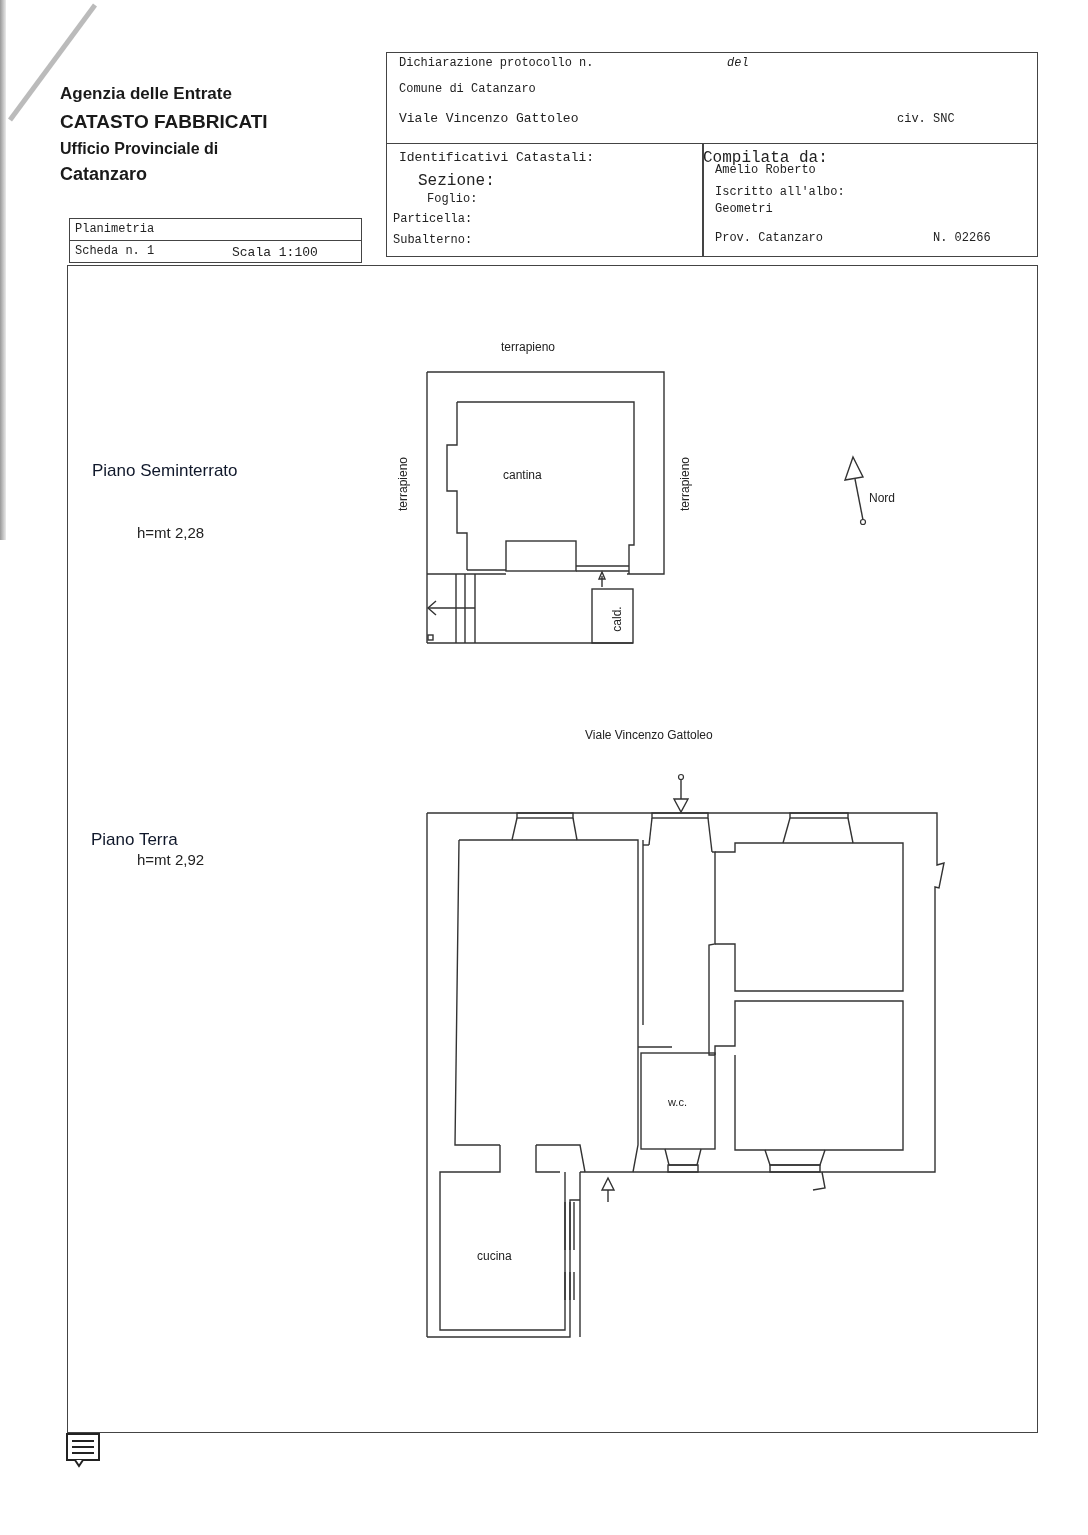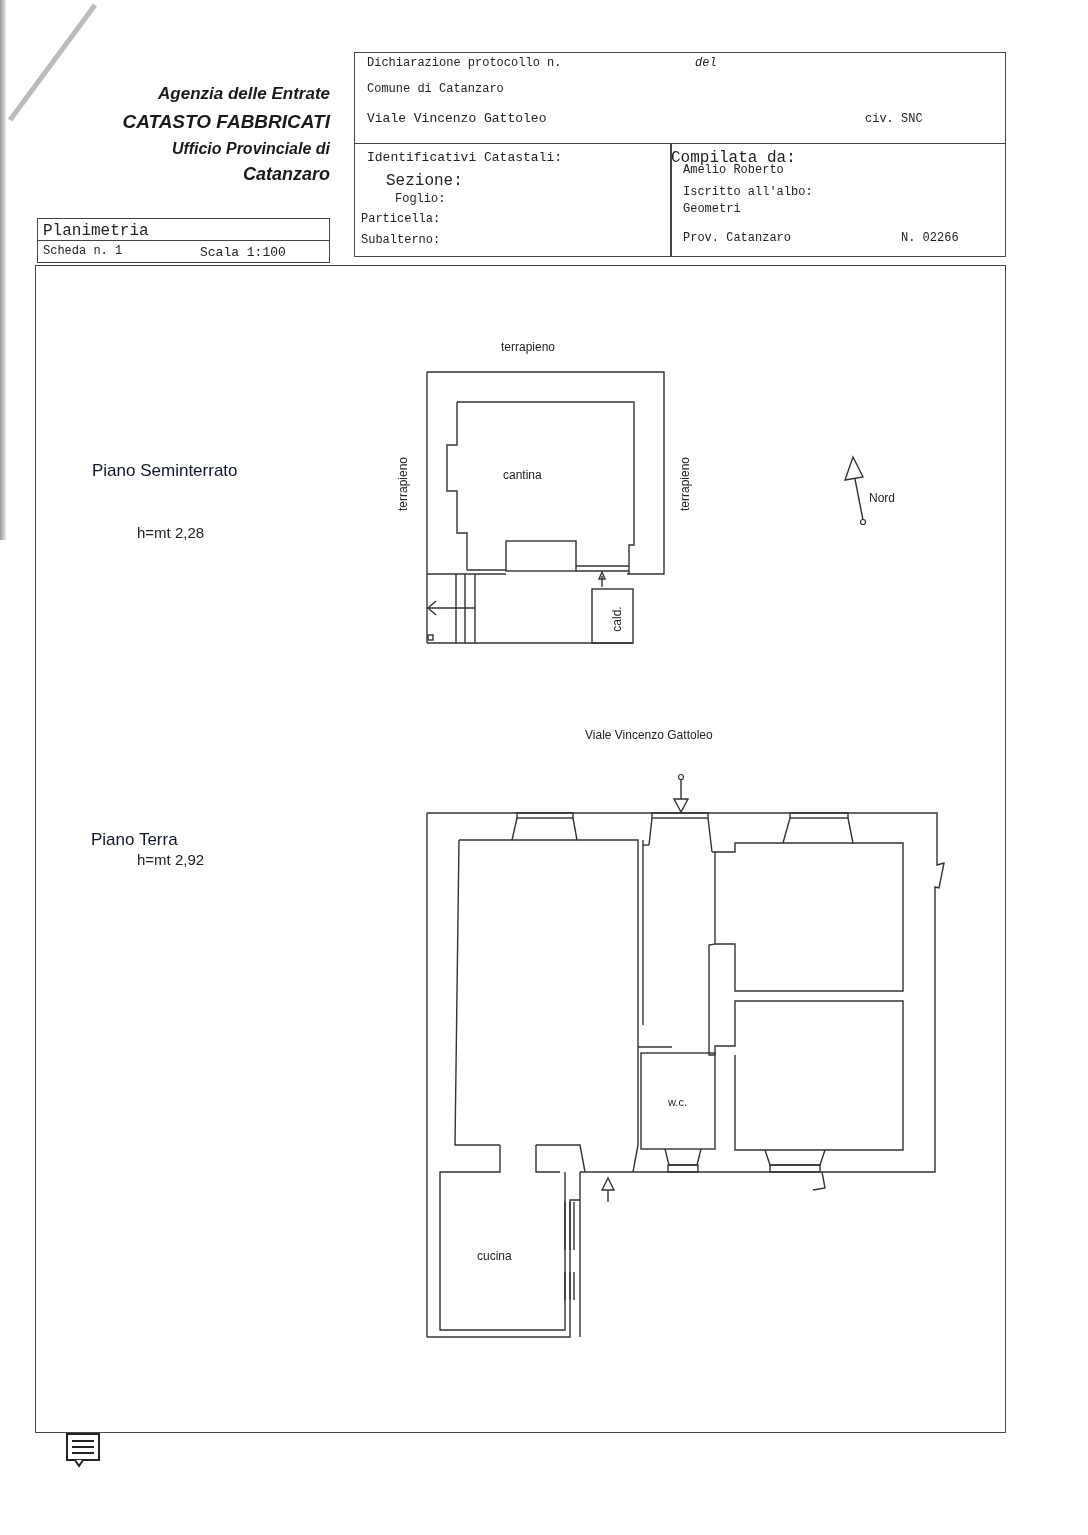--- a/index.html
+++ b/index.html
@@ -1,25 +1,25 @@
 <!DOCTYPE html>
 <html><head>
   <meta charset="utf-8">
   <style>
     html, body { margin: 0; padding: 0; background: #ffffff; }
     body { width: 1088px; height: 1535px; position: relative; overflow: hidden; font-family: "Liberation Sans", sans-serif; color: #222; }
     .abs { position: absolute; }
     .mono { font-family: "Liberation Mono", "DejaVu Sans Mono", monospace; font-size: 13px; color: #222; }
     .sans { font-family: "Liberation Sans", "DejaVu Sans", sans-serif; }
-    .agency { left: 60px; width: 270px; text-align: right; color: #1a1a1a; font-style: italic; }
+    .agency { left: 60px; width: 270px; text-align: left; color: #1a1a1a; }
     .agency .l1 { position:absolute; top: 84px; left:0; width:100%; font-size: 17px; font-weight: bold; }
     .agency .l2 { position:absolute; top: 111px; left:0; width:100%; font-size: 19px; font-weight: bold; }
     .agency .l3 { position:absolute; top: 140px; left:0; width:100%; font-size: 16px; font-weight: bold; }
     .agency .l4 { position:absolute; top: 164px; left:0; width:100%; font-size: 18px; font-weight: bold; }
-    .box { border: 1.5px solid #444; box-sizing: border-box; }
+    .box { border: 1.5px solid #444; box-sizing: border-box; margin-left: 32px; }
     .floor-label { font-size: 17px; color: #0f172a; }
     .floor-h { font-size: 15px; color: #222; }
     .plan-text { font-size: 12px; color: #222; }
     svg line, svg polyline, svg rect, svg polygon, svg path { stroke: #333; fill: none; stroke-width: 1.4; }
   </style>
 </head>
 <body>
 
 <div class="abs" style="left:0;top:0;width:6px;height:540px;background:linear-gradient(90deg,#555,#ddd);opacity:0.6;"></div>
 <svg class="abs" style="left:0;top:0;" width="110" height="130">
@@ -27,21 +27,21 @@
 </svg>
 
 <div class="abs agency sans" style="top:0;height:200px;">
   <div class="l1">Agenzia delle Entrate</div>
   <div class="l2">CATASTO FABBRICATI</div>
   <div class="l3">Ufficio Provinciale di</div>
   <div class="l4">Catanzaro</div>
 </div>
 
 <div class="abs box" style="left:37px;top:218px;width:293px;height:45px;">
-  <div class="abs mono" style="left:5px;top:3px;font-size:16px;text-align:center;">Planimetria</div>
+  <div class="abs mono" style="left:5px;top:3px;font-size:12px;text-align:center;">Planimetria</div>
   <div class="abs" style="left:0;top:21px;width:100%;border-top:1.5px solid #444;"></div>
   <div class="abs mono" style="left:5px;top:25px;font-size:12px;">Scheda n. 1</div>
   <div class="abs mono" style="left:162px;top:26px;font-size:13px;">Scala 1:100</div>
 </div>
 
 <div class="abs box" style="left:354px;top:52px;width:652px;height:92px;">
   <div class="abs mono" style="left:12px;top:3px;font-size:12px;">Dichiarazione protocollo n.</div>
   <div class="abs mono" style="left:340px;top:3px;font-size:12px;font-style:italic;">del</div>
   <div class="abs mono" style="left:12px;top:29px;font-size:12px;">Comune di Catanzaro</div>
   <div class="abs mono" style="left:12px;top:58px;font-size:13px;">Viale Vincenzo Gattoleo</div>

